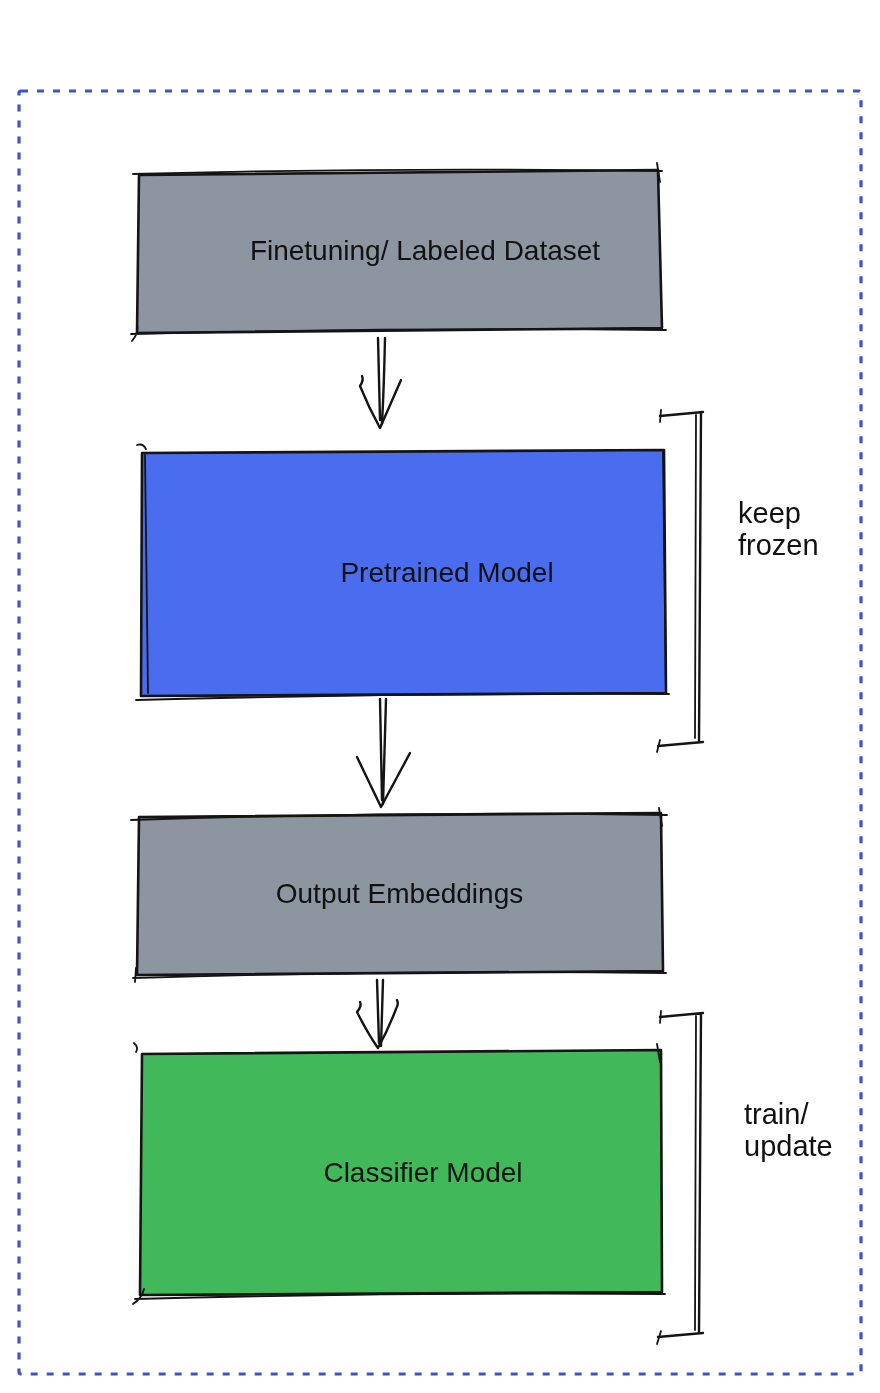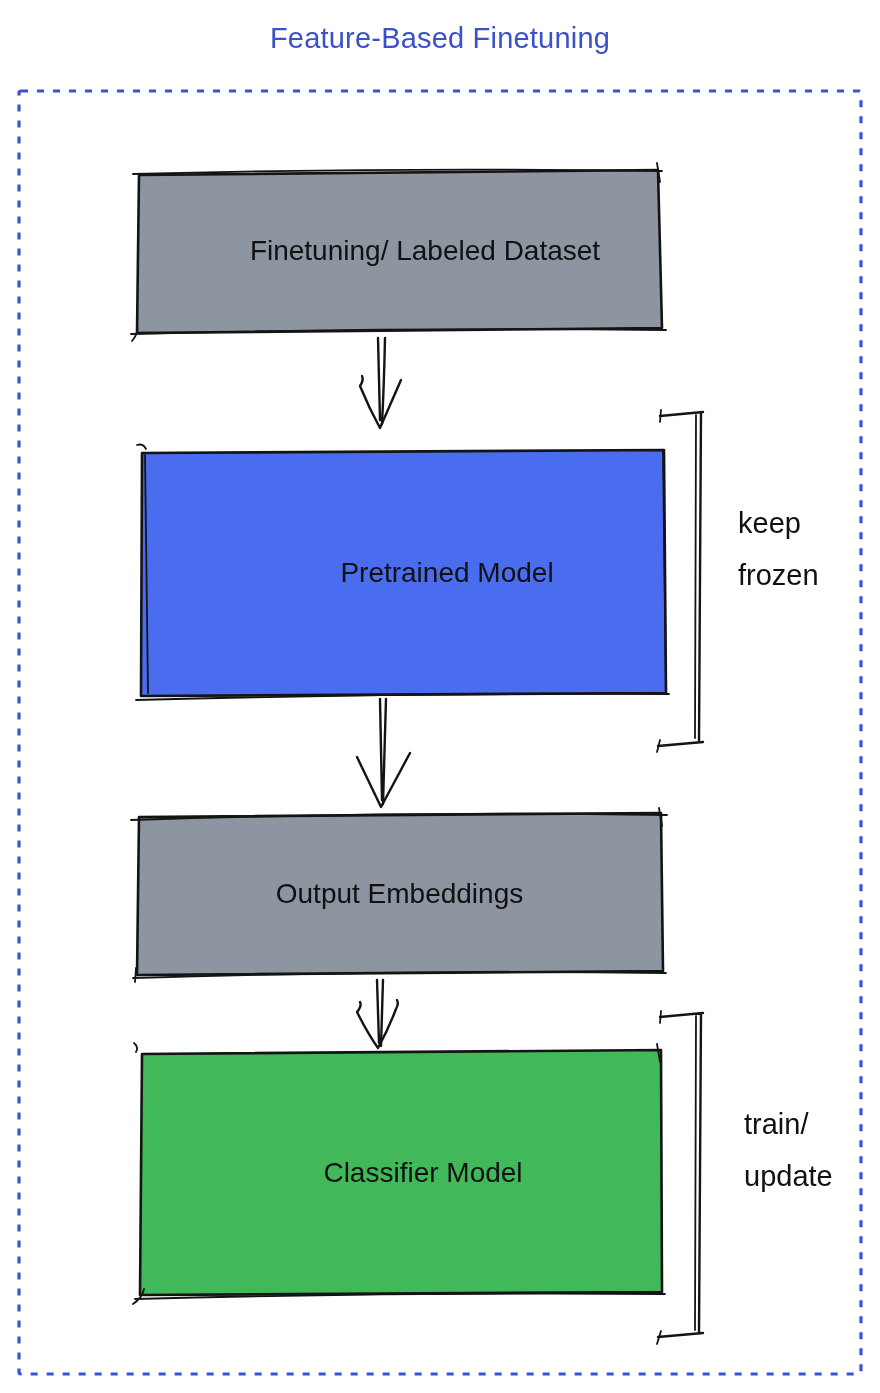--- a/index.html
+++ b/index.html
@@ -54,31 +54,30 @@
     display: flex;
     align-items: center;
     justify-content: center;
     font-size: 28px;
     color: #111111;
     pointer-events: none;
   }
   .annotation {
     position: absolute;
     font-size: 29px;
-    line-height: 52px;
+    line-height: 32px;
     color: #111111;
     white-space: pre-line;
   }
 </style>
 </head>
 <body>
 
 <div class="stage">
 
-  <div class="title">Feature-Based Finetuning</div>
 
   <svg class="diagram-svg" width="880" height="1393" viewBox="0 0 880 1393">
 
     <rect x="19" y="91" width="842" height="1283" rx="2" fill="none" stroke-width="3.2" stroke-dasharray="7 9" stroke="#3a53cf"></rect>
 
     <g>
       <path class="boxfill" d="M139 175 L658 170 L662 328 L137 333 Z" fill="#8c95a0"></path>
       <path class="ink-thin" d="M133 174 Q395 167 662 171 M131 334 Q400 327 666 330 M657 163 L660 182 M137 325 Q139 333 132 341"></path>
     </g>
 

